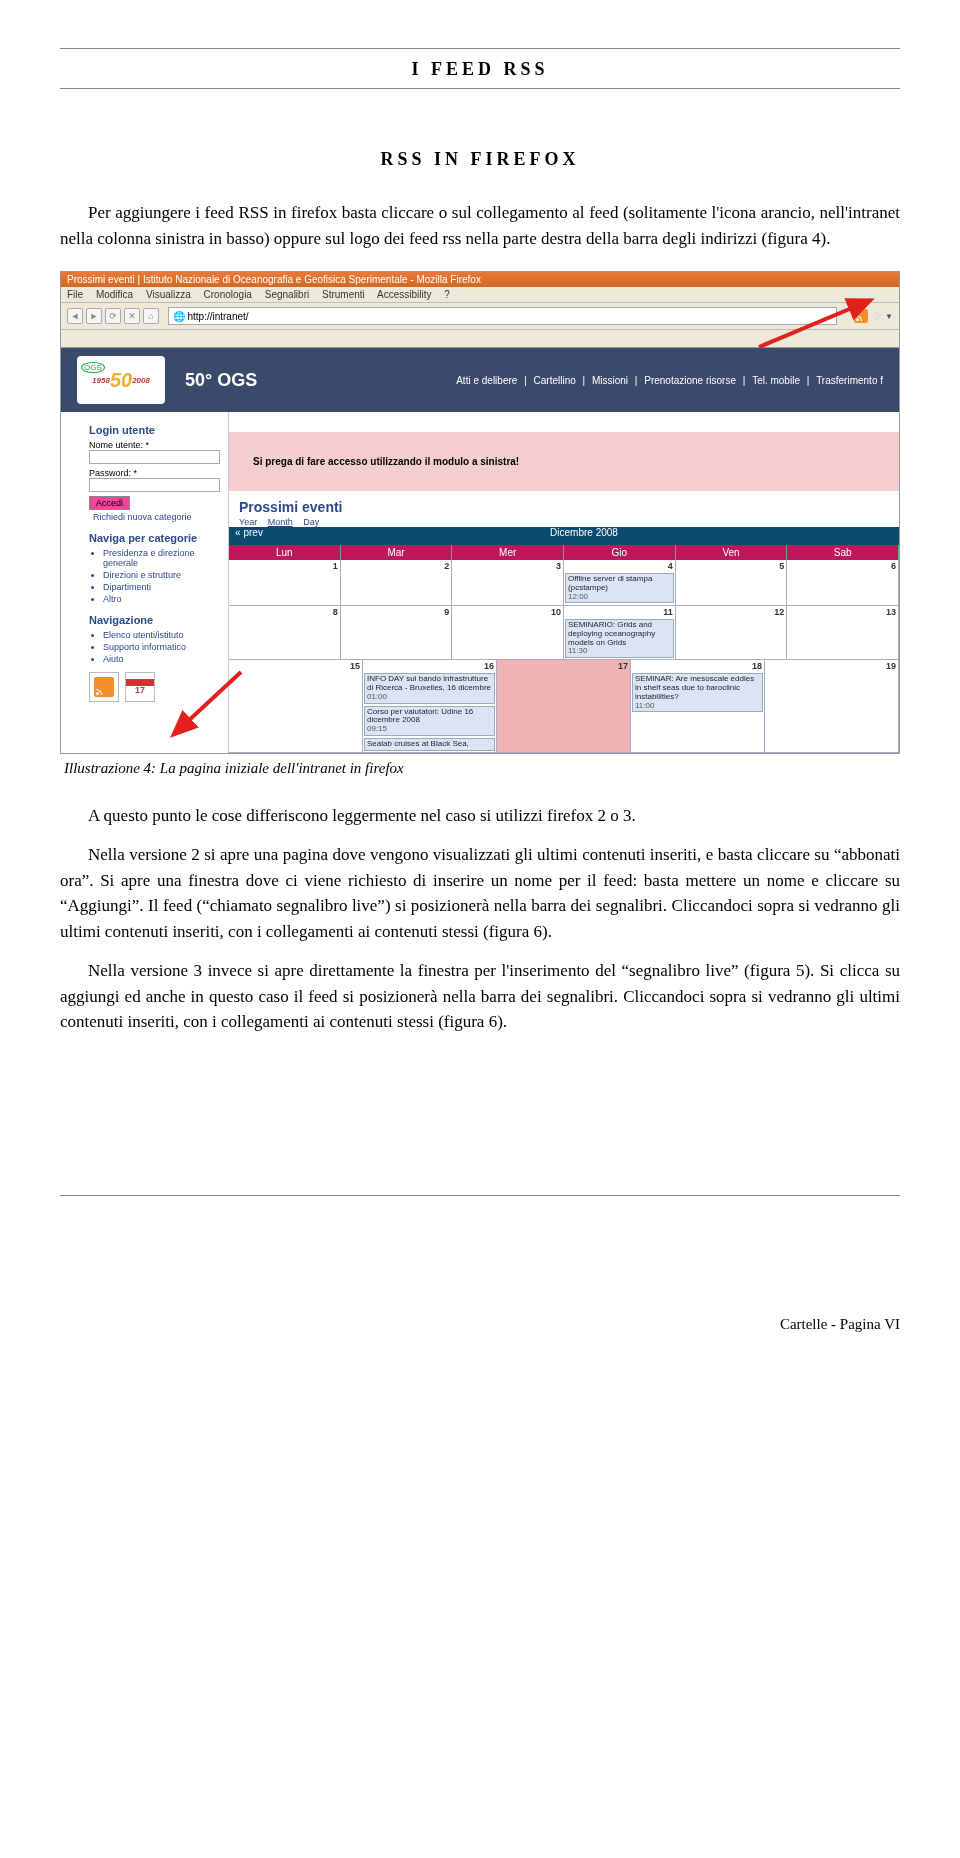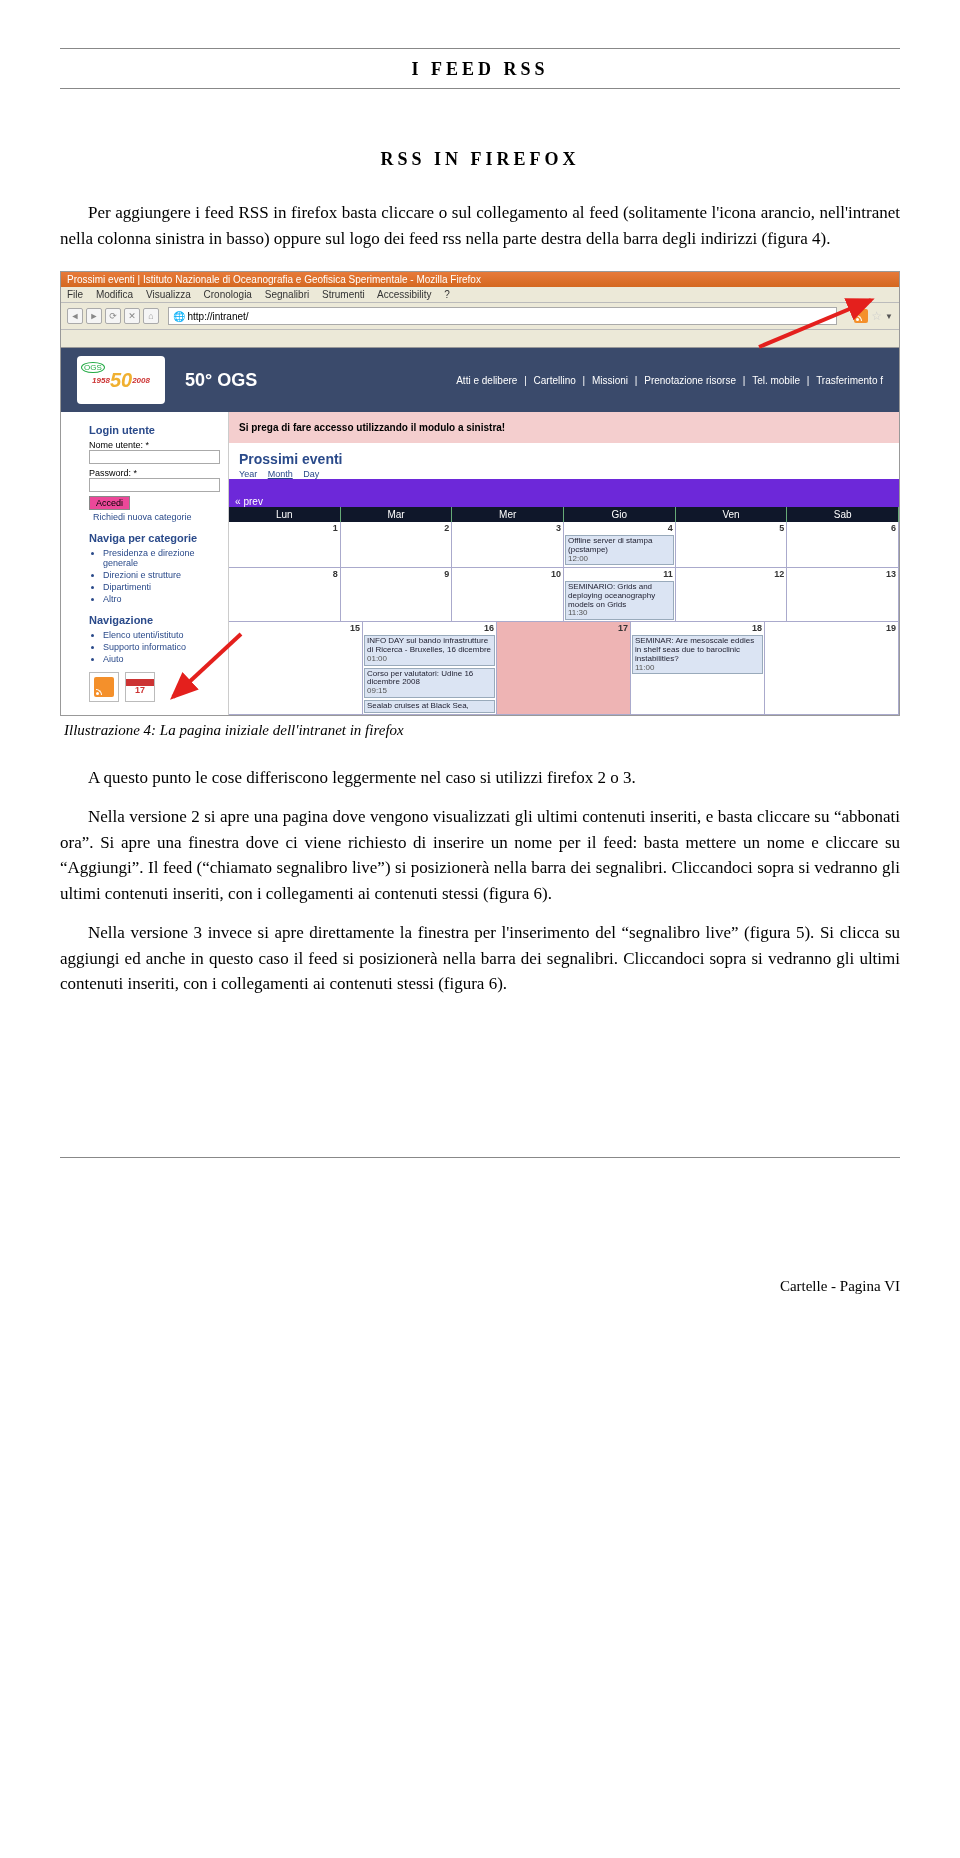--- a/index.html
+++ b/index.html
@@ -123,32 +123,32 @@
   .sb-btn { border: 1px solid #888; background: #ec4899; font-size: 9px; padding: 1px 6px; margin-top: 4px; display: inline-block; }
   .sb-link { color: #2a4a8a; font-size: 9px; display: block; margin-top: 2px; }
   .sb-ul { list-style: disc; padding-left: 14px; margin-top: 4px; }
   .sb-ul li { color: #2a4a8a; font-size: 9px; margin-bottom: 2px; }
   .sb-icons { display: flex; gap: 6px; margin-top: 8px; position: relative; }
   .sb-icon-box { width: 30px; height: 30px; border: 1px solid #bbb; background: #f8f8f8; display: flex; align-items: center; justify-content: center; font-size: 16px; }
   .cal-icon { background: #fff; color: #c33; font-size: 9px; font-weight: bold; display: flex; flex-direction: column; align-items: center; line-height: 1; }
   .cal-icon .mon { background: #c33; color:#fff; width: 100%; text-align:center; font-size:7px; }
 
   .ogs-main { flex: 1; }
-  .warn-bar { background: #f4cece; padding: 10px; font-size: 10px; font-weight: bold; }
+  .warn-bar { background: #f4cece; padding: 24px; font-size: 10px; font-weight: bold; margin-top: 20px; }
   .events-h { color: #2a4a8a; font-weight: bold; font-size: 14px; margin: 8px 0 2px 10px; }
   .view-tabs { font-size: 9px; margin: 0 0 0 10px; }
   .view-tabs .tab { margin-right: 8px; color: #2a4a8a; }
   .view-tabs .tab.active { text-decoration: underline; }
   .cal-toolbar {
-    background: #6d28d9; color: #fff; font-size: 10px; display: flex;
-    align-items: flex-end; height: 28px;
+    background: #0c4a6e; color: #fff; font-size: 10px; display: flex;
+    align-items: flex-start; height: 18px;
   }
   .cal-toolbar .prev { width: 40px; text-align: center; }
   .cal-toolbar .month-label { flex:1; text-align: center; }
-  .cal-headrow { display: flex; background: #0f172a; color:#fff; font-size:10px;align-items:center; }
+  .cal-headrow { display: flex; background: #be185d; color:#fff; font-size:10px;align-items:center; }
   .cal-headrow .cell { flex:1; text-align:center; padding: 2px 0; border-right: 1px solid #6a7; }
   .cal-grid .row { display:flex; }
   .cal-grid .cell {
     flex:1; min-height: 46px; border-right:1px solid #aac; border-bottom:1px solid #aac;
     position: relative; padding: 1px;
   }
   .cal-grid .cell .dnum { position:absolute; top:1px; right:2px; font-size:9px; font-weight:bold; color:#333; }
   .cal-grid .cell.pink { background:#eeb4b4; }
   .event-chip {
     background:#dbe4f3; border:1px solid #9ab; font-size:8px; line-height:1.1;
@@ -275,20 +275,21 @@
     <div class="ogs-main">
       <div class="warn-bar">Si prega di fare accesso utilizzando il modulo a sinistra!</div>
       <div class="events-h">Prossimi eventi</div>
       <div class="view-tabs">
         <span class="tab">Year</span>
         <span class="tab active">Month</span>
         <span class="tab">Day</span>
       </div>
       <div class="cal-toolbar">
         <div class="prev">« prev</div>
+        <div class="month-label">Dicembre 2008</div>
       </div>
       <div class="cal-headrow">
         <div class="cell">Lun</div>
         <div class="cell">Mar</div>
         <div class="cell">Mer</div>
         <div class="cell">Gio</div>
         <div class="cell">Ven</div>
         <div class="cell">Sab</div>
       </div>
       <div class="cal-grid">

